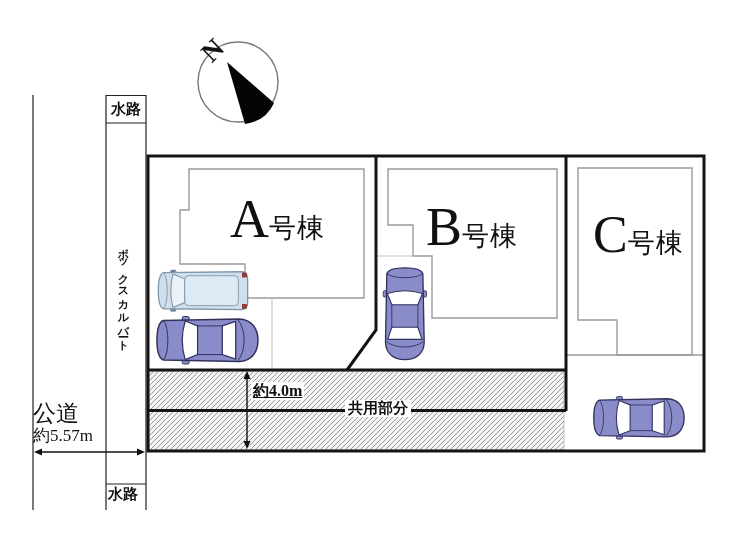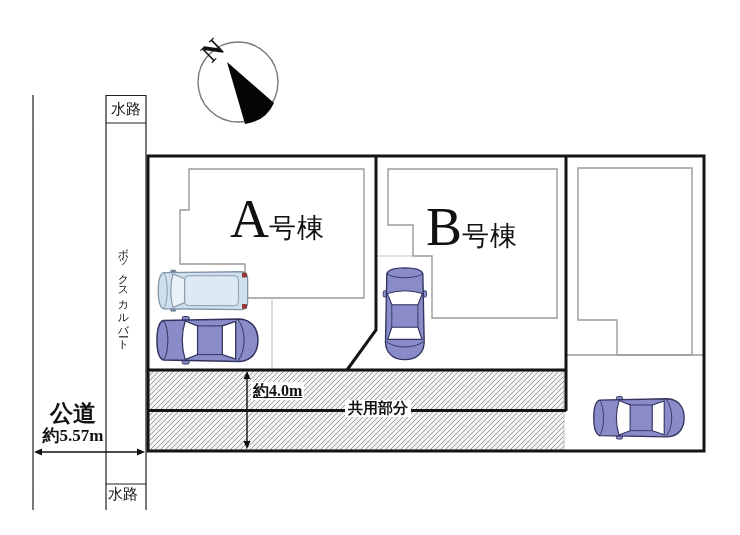--- a/index.html
+++ b/index.html
@@ -24,27 +24,27 @@
   .sedan-body{fill:var(--car-purple);stroke:var(--car-purple-dark);stroke-width:3;stroke-linejoin:round;}
   .sedan-window{fill:#fff;stroke:var(--car-purple-dark);stroke-width:2.5;}
   .sedan-line{fill:none;stroke:var(--car-purple-dark);stroke-width:2;}
   .sedan-mirror{fill:var(--car-purple);stroke:var(--car-purple-dark);stroke-width:2;}
   .van-body{fill:var(--car-blue);stroke:var(--car-blue-dark);stroke-width:3;stroke-linejoin:round;}
   .van-window{fill:#eaf1f7;stroke:var(--car-blue-dark);stroke-width:2.5;}
   .van-roof{fill:#dde9f3;stroke:var(--car-blue-dark);stroke-width:2;}
   .van-line{fill:none;stroke:var(--car-blue-dark);stroke-width:2;}
   .van-mirror{fill:#6d7f92;stroke:var(--car-blue-dark);stroke-width:1.5;}
   .van-tail{fill:var(--car-tail-red);stroke:#7e2626;stroke-width:1.5;}
-  .label{position:absolute;white-space:nowrap;line-height:1;}
+  .label{position:absolute;white-space:nowrap;line-height:1;font-weight:bold;}
   #compass-n{left:203px;top:37px;font-size:27px;font-weight:bold;transform:rotate(-44deg);}
   #waterway-top{left:106px;top:95px;width:40px;height:28px;display:flex;align-items:center;justify-content:center;font-size:15px;}
   #waterway-bottom{left:102px;top:487px;width:42px;text-align:center;font-size:15px;}
   #culvert{left:109px;top:240px;width:28px;height:104px;display:flex;align-items:center;justify-content:center;}
   #culvert span{writing-mode:vertical-rl;text-orientation:mixed;font-size:11px;letter-spacing:0.5px;}
-  #road-label{left:33px;top:402px;width:80px;text-align:center;font-weight:bold;}
+  #road-label{left:33px;top:402px;width:80px;text-align:left;font-weight:normal;}
   #road-label .l1{font-size:23px;display:block;margin-bottom:2px;}
   #road-label .l2{font-size:17px;display:block;}
   .bldg-label{position:absolute;line-height:1;}
   .bldg-letter{font-size:54px;}
   .bldg-suffix{font-size:27px;letter-spacing:1px;text-align:right;}
   #bldg-a{left:230px;top:192px;}
   #bldg-b{left:426px;top:200px;}
   #bldg-c{left:593px;top:209px;}
   #bldg-c .bldg-letter{font-size:52px;}
   #shared-label{left:345px;top:400px;background:#fff;padding:1px 3px;font-size:15px;font-weight:bold;}
@@ -137,17 +137,20 @@
     <span class="l1">公道</span>
     <span class="l2">約5.57m</span>
   </div>
 
   <div class="bldg-label" id="bldg-a">
     <span class="bldg-letter">A</span><span class="bldg-suffix">号棟</span>
   </div>
   <div class="bldg-label" id="bldg-b">
     <span class="bldg-letter">B</span><span class="bldg-suffix">号棟</span>
   </div>
+  <div class="bldg-label" id="bldg-c">
+    <span class="bldg-letter">C</span><span class="bldg-suffix">号棟</span>
+  </div>
 
   <div class="label" id="shared-label">共用部分</div>
   <div class="label" id="driveway-label">約4.0m</div>
 
 </div>
 
 </body></html>

